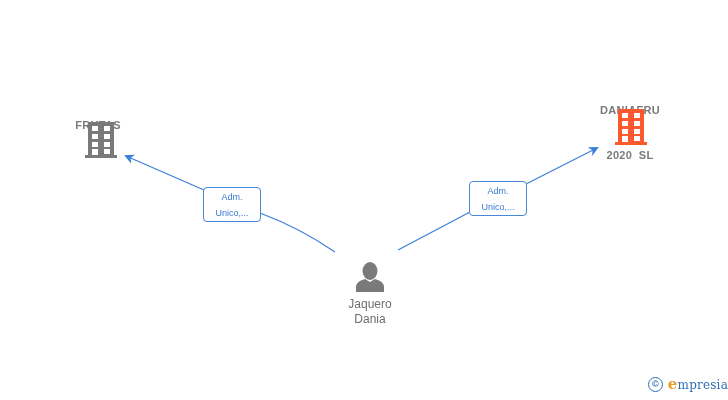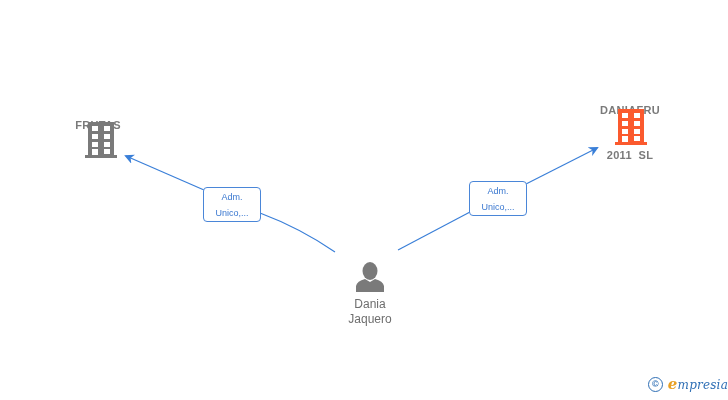--- a/index.html
+++ b/index.html
@@ -31,21 +31,21 @@
     .footer {
       position: absolute; right: 0; bottom: 7px; display: flex; align-items: center;
       gap: 5px;
     }
     .copy {
       width: 13px; height: 13px; border: 1.5px solid #2f6fb5; border-radius: 50%;
       color: #2f6fb5; font-size: 9px; font-weight: bold; line-height: 13px; text-align: center;
       box-sizing: content-box;
     }
     .brand {
-      font-family: "DejaVu Serif", serif; font-style: italic; font-size: 12px; color: #2f6fb5;
+      font-family: "DejaVu Serif", serif; font-size: 12px; color: #2f6fb5;
       letter-spacing: 0.2px;
     }
     .brand .e { color: #e8a023; font-size: 15px; font-weight: bold; }
   </style>
 </head>
 <body>
 
 <div class="canvas">
 
   <svg class="edges" width="728" height="400" viewBox="0 0 728 400">
@@ -77,21 +77,21 @@
         <rect x="7" y="20" width="6" height="5"></rect>
           <rect x="19" y="20" width="6" height="5"></rect>
         <rect x="7" y="27" width="6" height="6"></rect>
           <rect x="19" y="27" width="6" height="5"></rect>
       </g>
     </svg>
   </div>
 
   <div class="node-label" style="left:580px; top:73px; width:100px;">
     <span class="line">DANIAFRU</span>
-    <span class="line">2011  SL</span>
+    <span class="line">2020  SL</span>
   </div>
   <div class="icon" style="left:615px; top:109px;">
     <svg width="32" height="36" viewBox="0 0 32 36">
       <rect x="3" y="0" width="26" height="33" fill="#fb5a2e"></rect>
       <rect x="0" y="33" width="32" height="3" fill="#fb5a2e"></rect>
       <g fill="#ffffff">
         <rect x="7" y="4" width="6" height="5"></rect>
           <rect x="19" y="4" width="6" height="5"></rect>
         <rect x="7" y="12" width="6" height="5"></rect>
           <rect x="19" y="12" width="6" height="5"></rect>
@@ -112,21 +112,21 @@
     <span class="line">Unico,...</span>
   </div>
 
   <div class="icon" style="left:356px; top:262px;">
     <svg width="28" height="30" viewBox="0 0 28 30">
       <ellipse cx="14" cy="9" rx="7.5" ry="9" fill="#7a7a7a"></ellipse>
       <path d="M0,30 L0,24 Q1,19 9,17 L14,20 L19,17 Q27,19 28,24 L28,30 Z" fill="#7a7a7a"></path>
     </svg>
   </div>
   <div class="person-label" style="left:318px; top:297px; width:104px;">
+    <span class="line">Jaquero</span>
     <span class="line">Dania</span>
-    <span class="line">Jaquero</span>
   </div>
 
   <div class="footer">
     <span class="copy">©</span>
     <span class="brand"><span class="e">e</span><span>mpresia</span></span>
   </div>
 </div>
 
 </body></html>

